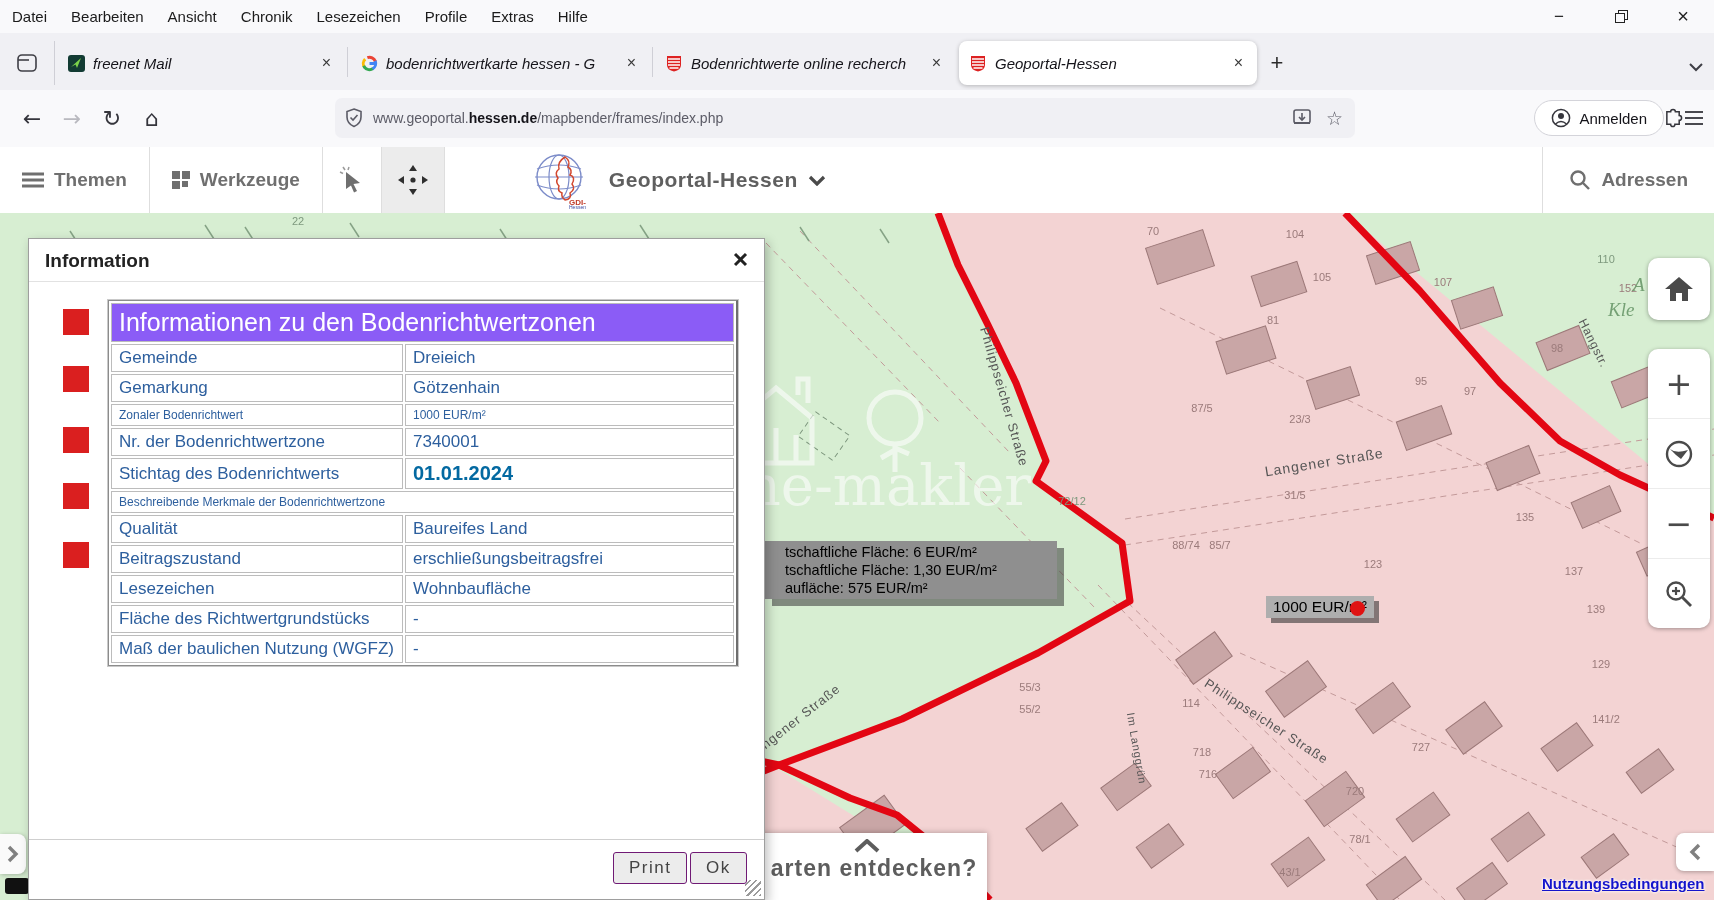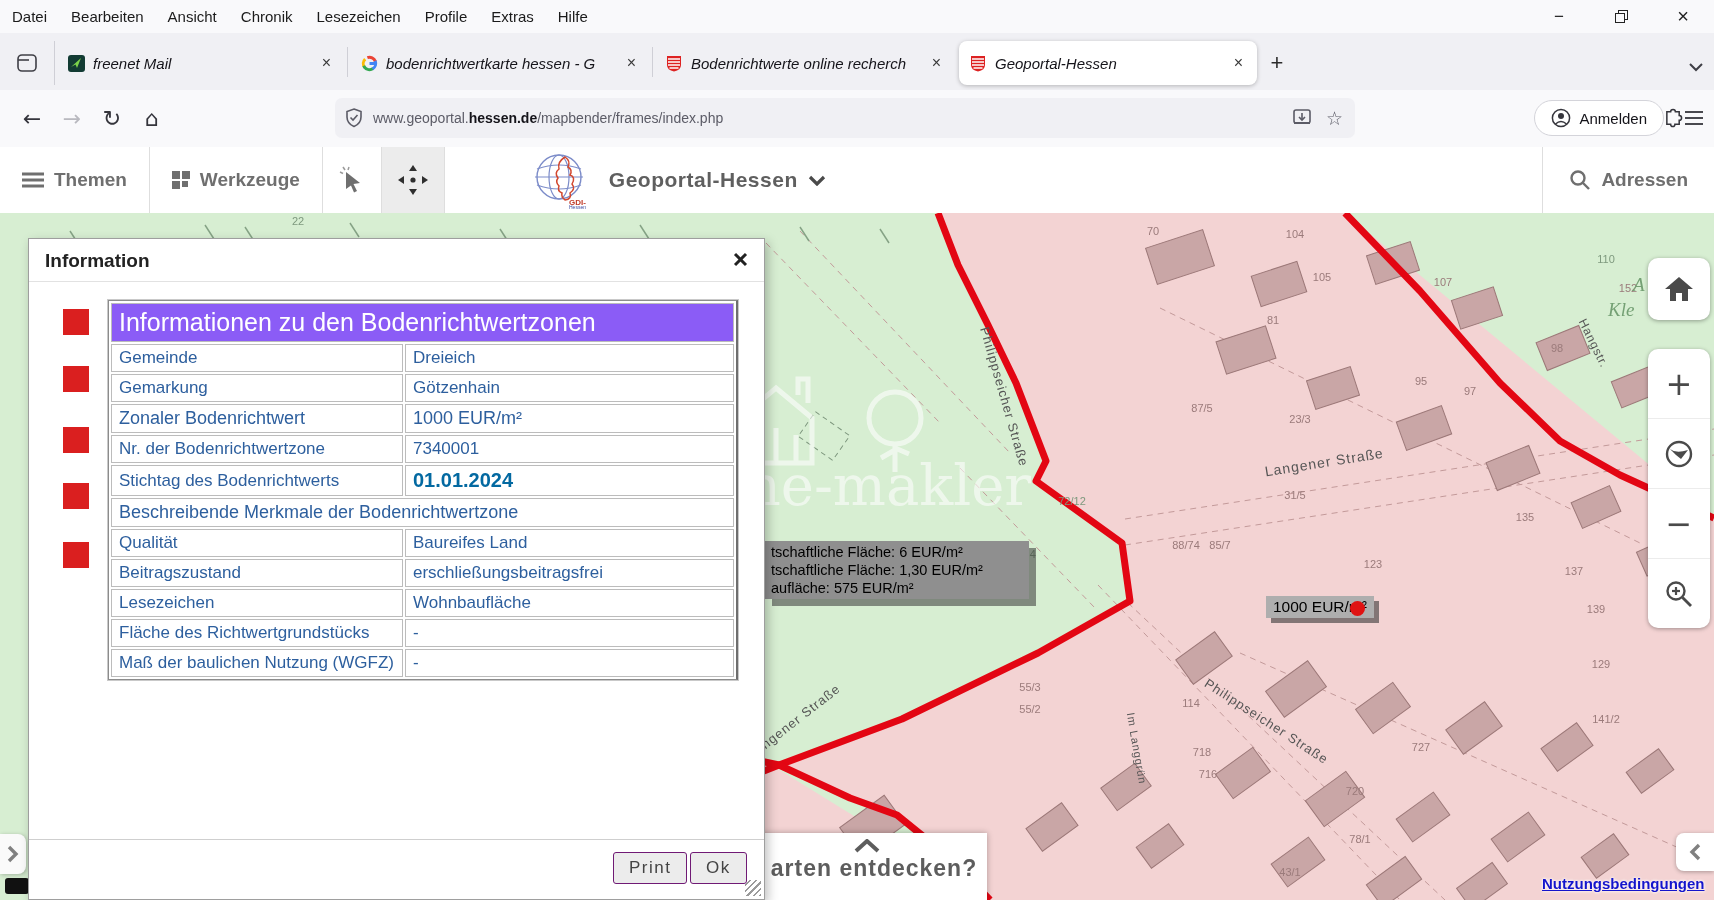--- a/index.html
+++ b/index.html
@@ -46,21 +46,21 @@
   .sbtn.icononly{padding:0 16px;}
   .sbtn.activebg{background:#ececec;}
   .brand{display:flex;align-items:center;gap:16px;padding-left:86px;}
   .brandtitle{font-size:21px;font-weight:bold;color:#5f5f5f;letter-spacing:.5px;display:flex;align-items:center;gap:10px;}
   .adressen{margin-left:auto;display:flex;align-items:center;gap:10px;padding:0 26px;border-left:1px solid #dedede;
             font-size:19px;font-weight:bold;color:#6f6f6f;}
   
   .maparea{position:absolute;left:0;top:213px;width:1714px;height:687px;background:#d7eed2;}
   .maparea svg.base{position:absolute;left:0;top:0;}
   .tooltipbox{position:absolute;left:765px;top:328px;width:252px;background:#8f8f8f;color:#000;
-              font-size:14.5px;line-height:18px;padding:2px 6px;box-shadow:7px 7px 0 rgba(55,55,55,.55);}
+              font-size:14.5px;line-height:18px;padding:2px 20px;box-shadow:7px 7px 0 rgba(55,55,55,.55);}
   .valuelabel{position:absolute;left:1266px;top:383px;background:#aeaeae;color:#000;font-size:15.5px;
               padding:2px 7px;box-shadow:5px 5px 0 rgba(55,55,55,.6);}
   .reddot{position:absolute;left:84px;top:5px;width:15px;height:15px;border-radius:50%;background:#e01212;}
   .discover{position:absolute;left:747px;top:620px;width:240px;height:67px;background:#fff;
             box-shadow:0 0 6px rgba(0,0,0,.3);display:flex;flex-direction:column;align-items:center;}
   .discover .dtext{font-size:23px;font-weight:bold;color:#5d5d5d;letter-spacing:1px;margin-top:2px;padding-left:14px;}
   .mapbtn{position:absolute;background:#fff;border-radius:10px;box-shadow:0 1px 4px rgba(0,0,0,.35);
           display:flex;align-items:center;justify-content:center;}
   .zoomgroup{position:absolute;left:1648px;top:136px;width:62px;background:#fff;border-radius:10px;
              box-shadow:0 1px 4px rgba(0,0,0,.35);display:flex;flex-direction:column;}
@@ -80,21 +80,21 @@
   .dtitle{position:absolute;left:16px;top:11px;font-size:19px;font-weight:bold;color:#222;}
   .dclose{position:absolute;right:14px;top:10px;width:20px;height:20px;display:flex;align-items:center;justify-content:center;}
   .dtitlebar{position:absolute;left:0;top:0;width:100%;height:42px;border-bottom:1px solid #e2e2e2;}
   .redsq{position:absolute;left:34px;width:26px;height:26px;background:#da1f1f;}
   .tbox{position:absolute;left:78px;top:60px;width:630px;border:1px solid #c9c9c9;background:#fff;}
   table.info{border:1px solid #8c8c8c;border-right:2px solid #6e6e6e;border-collapse:separate;border-spacing:2px;
              width:100%;table-layout:fixed;}
   table.info td{border:1px solid #bcbcbc;padding:3px 7px;font-size:17px;color:#2d5f9e;overflow:hidden;white-space:nowrap;}
   table.info td.wrap{white-space:normal;}
   table.info td.hdr{background:#8b5cf6;color:#fff;font-size:25px;padding:4px 7px;}
-  table.info td.lg{font-size:18px;margin-left:24px;}
+  table.info td.lg{font-size:12px;margin-left:24px;}
   table.info td.vbold{font-weight:bold;font-size:20px;color:#0369a1;}
   .dfooter{position:absolute;left:0;top:600px;width:100%;border-top:1px solid #cfcfcf;}
   .dbtn{position:absolute;top:613px;background:#ececec;border:1px solid #701a75;border-radius:3px;
         padding:5px 15px;font-size:17px;color:#444;letter-spacing:1.5px;}
   .resize{position:absolute;right:3px;bottom:3px;width:16px;height:16px;
           background:repeating-linear-gradient(135deg,transparent 0 3px,#9a9a9a 3px 4.5px);}
   .sep{width:1px;background:#cfcfd6;height:30px;align-self:center;}
 </style>
 </head>
 <body>

